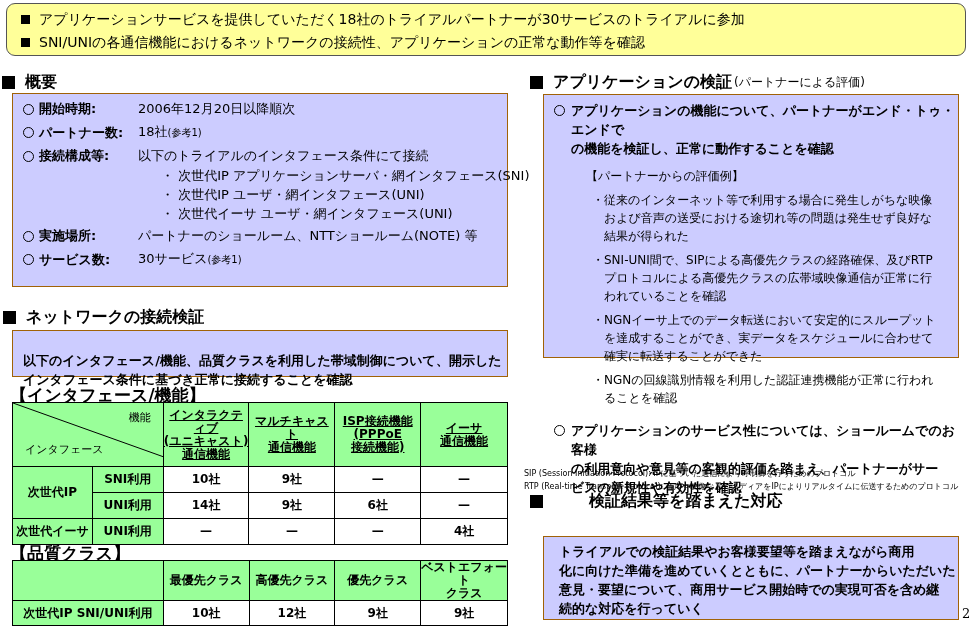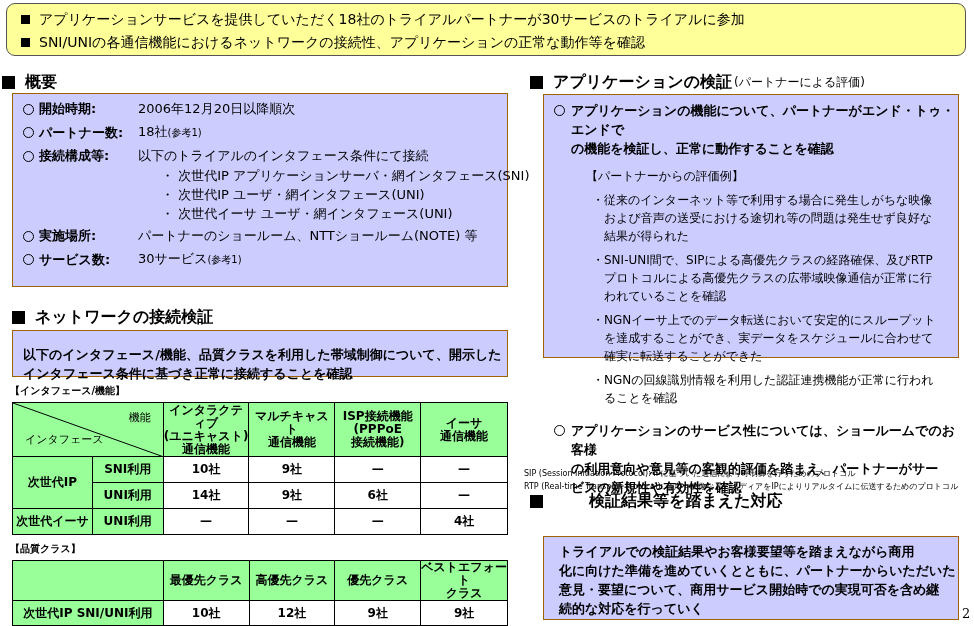--- a/index.html
+++ b/index.html
@@ -40,24 +40,24 @@
     .overview { left: 12px; top: 93px; width: 496px; height: 194px; padding: 5px 0 0 10px; }
     .ov-row { display: flex; font-size: 13px; line-height: 20px; white-space: nowrap; }
     .ov-label { width: 115px; font-weight: bold; flex: none; display: flex; align-items: center; }
     .ov-label .circle { display: inline-block; width: 11px; height: 11px; border: 1.5px solid #000; border-radius: 50%; margin-right: 5px; }
     .ov-value { font-weight: normal; }
     .ov-value .note { font-size: 10px; }
     .ov-sub { padding-left: 138px; font-size: 13px; line-height: 19px; white-space: nowrap; }
     .ov-gap { height: 3px; }
 
     
-    .net-box { left: 12px; top: 330px; width: 496px; height: 47px; padding: 14px 0 0 10px; }
+    .net-box { left: 12px; top: 330px; width: 496px; height: 47px; padding: 20px 0 0 10px; }
     .net-box div { font-size: 13px; font-weight: bold; line-height: 19px; white-space: nowrap; }
 
-    .tbl-title { position: absolute; font-size: 10px; font-weight: bold; white-space: nowrap; }
+    .tbl-title { position: absolute; font-size: 17px; font-weight: bold; white-space: nowrap; }
 
     table.grid { position: absolute; border-collapse: collapse; }
     table.grid td {
       border: 1px solid #000; text-align: center; vertical-align: middle;
       font-size: 12px; font-weight: bold; line-height: 13px;
     }
     table.grid td.hdr { background: #99ff99; }
     table.grid td.cell { background: #ffffff; }
 
     .diag-cell { position: relative; }
@@ -138,21 +138,21 @@
     <div class="ov-gap"></div>
     <div class="ov-row">
       <span class="ov-label">
           <span class="circle"></span>
           <span>サービス数:</span>
         </span>
       <span class="ov-value"><span>30サービス</span><span class="note">(参考1)</span></span>
     </div>
   </div>
 
-  <div class="section-heading" style="left:12px; top:307px;">
+  <div class="section-heading" style="left:3px; top:307px;">
     <span class="big-sq"></span>
     <span>ネットワークの接続検証</span>
   </div>
 
   <div class="lav-box net-box">
     <div>以下のインタフェース/機能、品質クラスを利用した帯域制御について、開示した</div>
     <div>インタフェース条件に基づき正常に接続することを確認</div>
   </div>
 
   <div class="tbl-title" style="left:10px; top:384px;">【インタフェース/機能】</div>
@@ -160,21 +160,21 @@
   <table class="grid" style="left:12px; top:402px; width:496px;">
     <colgroup>
       <col style="width:80px">
         <col style="width:71px">
         <col style="width:86px">
         <col style="width:86px">
         <col style="width:86px">
         <col style="width:87px">
     </colgroup>
     <tbody>
-        <tr style="height:54px;">
+        <tr style="height:64px;text-decoration:underline;">
       <td colspan="2" class="hdr diag-cell">
         <svg width="151" height="54">
               <line x1="0" y1="0" x2="151" y2="54" stroke="#000" stroke-width="1"></line>
             </svg>
         <span class="diag-top">機能</span>
         <span class="diag-bot">インタフェース</span>
       </td>
       <td class="hdr">
             <div>インタラクティブ</div>
             <div>(ユニキャスト)</div>

